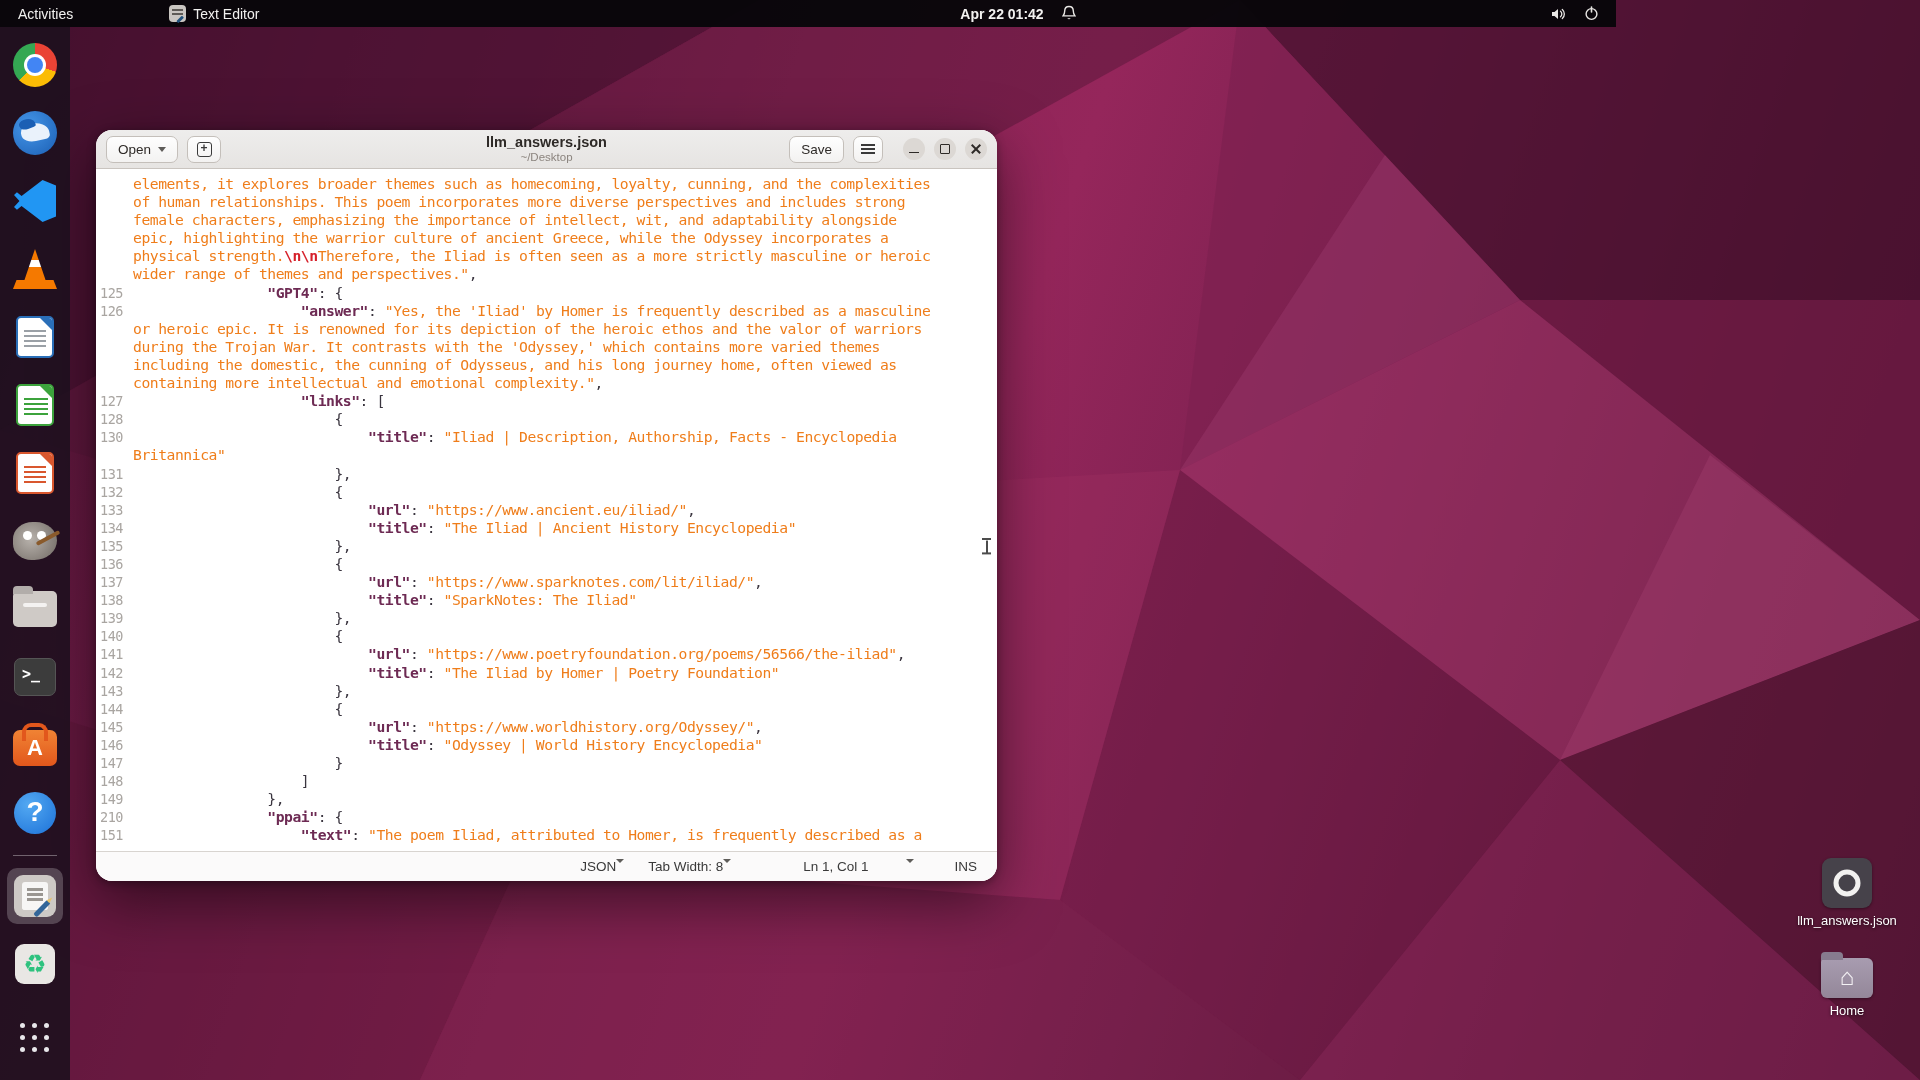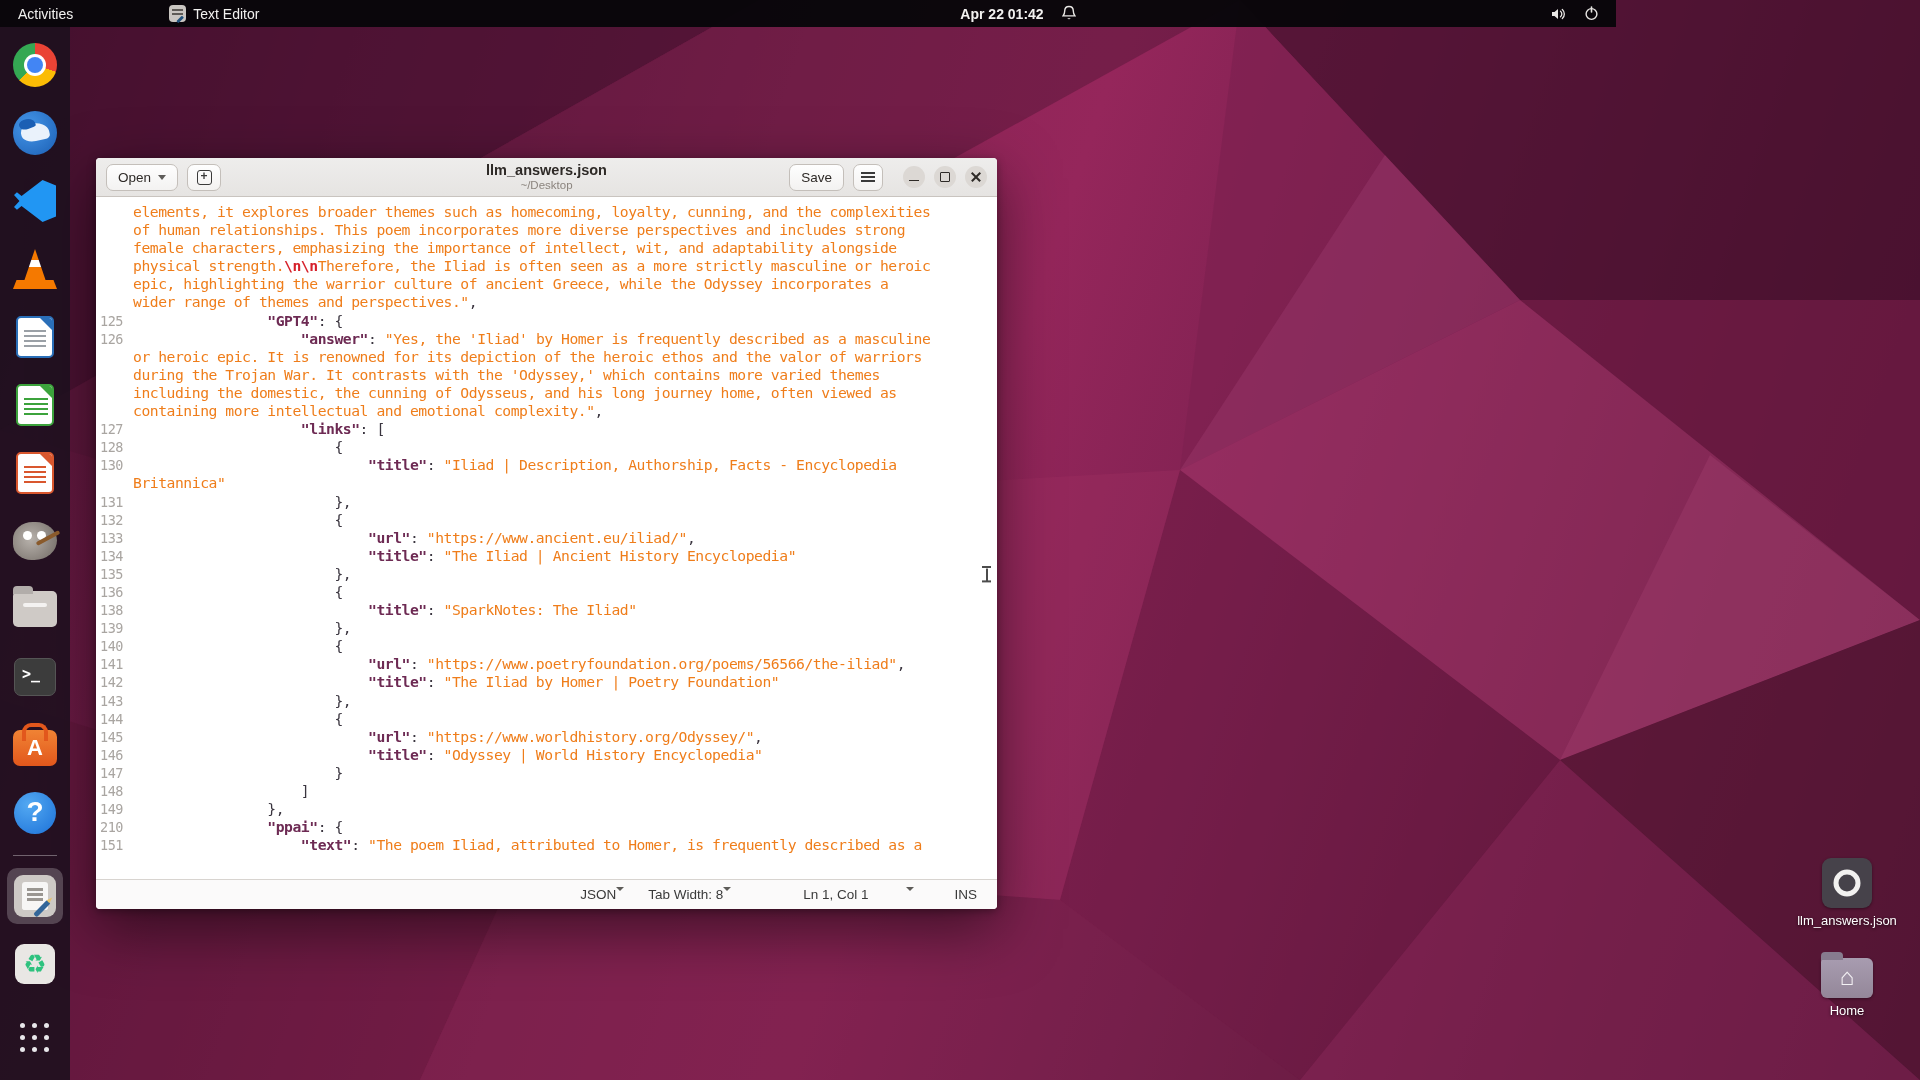--- a/index.html
+++ b/index.html
@@ -94,22 +94,22 @@
 
   .trash-icon { width:40px; height:40px; background:#e9e7e4; border-radius:9px; }
   .trash-icon::before { content:"\267B"; position:absolute; left:50%; top:50%; transform:translate(-50%,-50%); color:#2ec27e; font-size:26px; line-height:1; }
 
   .show-apps-icon { width:30px; height:30px; display:grid; grid-template-columns:repeat(3,1fr); gap:6px; }
   .show-apps-icon i { width:5px; height:5px; border-radius:50%; background:#e8e6ea; }
 
   
   .window {
     position:absolute; left:96px; top:130px; width:901px; height:751px;
-    border-radius:4px; box-shadow:0 20px 60px rgba(0,0,0,0.5), 0 2px 8px rgba(0,0,0,0.35);
-    background:#ffffff; z-index:30; display:flex; flex-direction:column; overflow:hidden;margin-top:28px;
+    border-radius:16px; box-shadow:0 20px 60px rgba(0,0,0,0.5), 0 2px 8px rgba(0,0,0,0.35);
+    background:#ffffff; z-index:30; display:flex; flex-direction:column; overflow:hidden;
   }
   .headerbar {
     height:39px; background:linear-gradient(#eeedec,#e6e4e2); border-bottom:1px solid #c9c4bf;
     display:flex; align-items:center; padding:0 10px; position:relative; flex:0 0 auto;
   }
   .hb-btn {
     background:linear-gradient(#fefefe,#f3f2f1); border:1px solid #c4bfba; border-radius:7px;
     height:27px; display:flex; align-items:center; justify-content:center; gap:7px;
     font-size:13.5px; color:#2e2a27; padding:0 11px; cursor:pointer;
   }
@@ -298,39 +298,40 @@
       <div class="winctl wc-min"></div>
       <div class="winctl wc-max"></div>
       <div class="winctl wc-close"></div>
     </div>
   </div>
 
   <div class="editor" id="editor-rows">
       <div class="row"><span class="ln"></span><span class="code"><span class="c-s">elements, it explores broader themes such as homecoming, loyalty, cunning, and the complexities</span></span></div>
       <div class="row"><span class="ln"></span><span class="code"><span class="c-s">of human relationships. This poem incorporates more diverse perspectives and includes strong</span></span></div>
       <div class="row"><span class="ln"></span><span class="code"><span class="c-s">female characters, emphasizing the importance of intellect, wit, and adaptability alongside</span></span></div>
+      <div class="row"><span class="ln"></span><span class="code"><span class="c-s">epic, highlighting the warrior culture of ancient Greece, while the Odyssey incorporates a</span></span></div>
       <div class="row"><span class="ln"></span><span class="code"><span class="c-s">physical strength.</span><span class="c-e">\n\n</span><span class="c-s">Therefore, the Iliad is often seen as a more strictly masculine or heroic</span></span></div>
-      <div class="row"><span class="ln"></span><span class="code"><span class="c-s">epic, highlighting the warrior culture of ancient Greece, while the Odyssey incorporates a</span></span></div>
       <div class="row"><span class="ln"></span><span class="code"><span class="c-s">wider range of themes and perspectives."</span><span class="c-p">,</span></span></div>
       <div class="row"><span class="ln">125</span><span class="code"><span class="c-p">                </span><span class="c-k">"GPT4"</span><span class="c-p">: {</span></span></div>
       <div class="row"><span class="ln">126</span><span class="code"><span class="c-p">                    </span><span class="c-k">"answer"</span><span class="c-p">: </span><span class="c-s">"Yes, the 'Iliad' by Homer is frequently described as a masculine</span></span></div>
       <div class="row"><span class="ln"></span><span class="code"><span class="c-s">or heroic epic. It is renowned for its depiction of the heroic ethos and the valor of warriors</span></span></div>
       <div class="row"><span class="ln"></span><span class="code"><span class="c-s">during the Trojan War. It contrasts with the 'Odyssey,' which contains more varied themes</span></span></div>
       <div class="row"><span class="ln"></span><span class="code"><span class="c-s">including the domestic, the cunning of Odysseus, and his long journey home, often viewed as</span></span></div>
       <div class="row"><span class="ln"></span><span class="code"><span class="c-s">containing more intellectual and emotional complexity."</span><span class="c-p">,</span></span></div>
       <div class="row"><span class="ln">127</span><span class="code"><span class="c-p">                    </span><span class="c-k">"links"</span><span class="c-p">: [</span></span></div>
       <div class="row"><span class="ln">128</span><span class="code"><span class="c-p">                        {</span></span></div>
       <div class="row"><span class="ln">130</span><span class="code"><span class="c-p">                            </span><span class="c-k">"title"</span><span class="c-p">: </span><span class="c-s">"Iliad | Description, Authorship, Facts - Encyclopedia</span></span></div>
       <div class="row"><span class="ln"></span><span class="code"><span class="c-s">Britannica"</span></span></div>
       <div class="row"><span class="ln">131</span><span class="code"><span class="c-p">                        },</span></span></div>
       <div class="row"><span class="ln">132</span><span class="code"><span class="c-p">                        {</span></span></div>
       <div class="row"><span class="ln">133</span><span class="code"><span class="c-p">                            </span><span class="c-k">"url"</span><span class="c-p">: </span><span class="c-s">"https://www.ancient.eu/iliad/"</span><span class="c-p">,</span></span></div>
       <div class="row"><span class="ln">134</span><span class="code"><span class="c-p">                            </span><span class="c-k">"title"</span><span class="c-p">: </span><span class="c-s">"The Iliad | Ancient History Encyclopedia"</span></span></div>
       <div class="row"><span class="ln">135</span><span class="code"><span class="c-p">                        },</span></span></div>
       <div class="row"><span class="ln">136</span><span class="code"><span class="c-p">                        {</span></span></div>
+      <div class="row"><span class="ln">137</span><span class="code"><span class="c-p">                            </span><span class="c-k">"url"</span><span class="c-p">: </span><span class="c-s">"https://www.sparknotes.com/lit/iliad/"</span><span class="c-p">,</span></span></div>
       <div class="row"><span class="ln">138</span><span class="code"><span class="c-p">                            </span><span class="c-k">"title"</span><span class="c-p">: </span><span class="c-s">"SparkNotes: The Iliad"</span></span></div>
       <div class="row"><span class="ln">139</span><span class="code"><span class="c-p">                        },</span></span></div>
       <div class="row"><span class="ln">140</span><span class="code"><span class="c-p">                        {</span></span></div>
       <div class="row"><span class="ln">141</span><span class="code"><span class="c-p">                            </span><span class="c-k">"url"</span><span class="c-p">: </span><span class="c-s">"https://www.poetryfoundation.org/poems/56566/the-iliad"</span><span class="c-p">,</span></span></div>
       <div class="row"><span class="ln">142</span><span class="code"><span class="c-p">                            </span><span class="c-k">"title"</span><span class="c-p">: </span><span class="c-s">"The Iliad by Homer | Poetry Foundation"</span></span></div>
       <div class="row"><span class="ln">143</span><span class="code"><span class="c-p">                        },</span></span></div>
       <div class="row"><span class="ln">144</span><span class="code"><span class="c-p">                        {</span></span></div>
       <div class="row"><span class="ln">145</span><span class="code"><span class="c-p">                            </span><span class="c-k">"url"</span><span class="c-p">: </span><span class="c-s">"https://www.worldhistory.org/Odyssey/"</span><span class="c-p">,</span></span></div>
       <div class="row"><span class="ln">146</span><span class="code"><span class="c-p">                            </span><span class="c-k">"title"</span><span class="c-p">: </span><span class="c-s">"Odyssey | World History Encyclopedia"</span></span></div>
       <div class="row"><span class="ln">147</span><span class="code"><span class="c-p">                        }</span></span></div>

